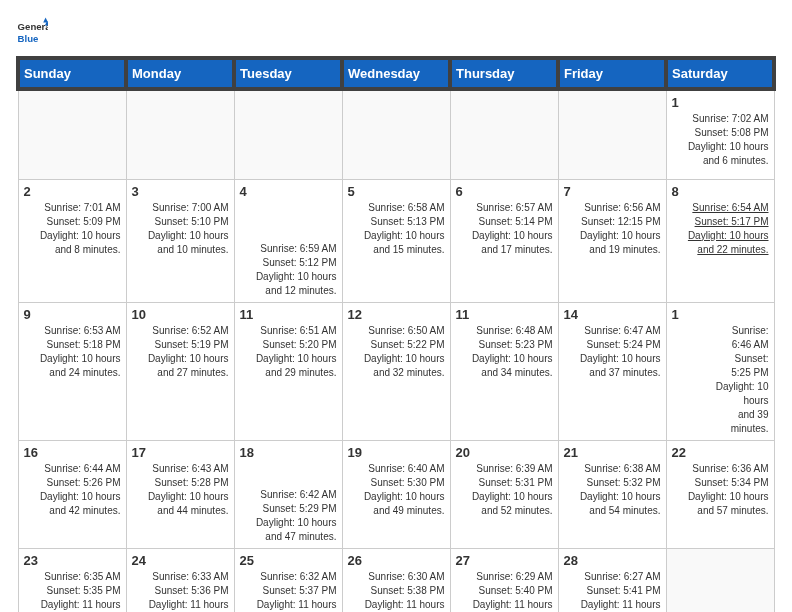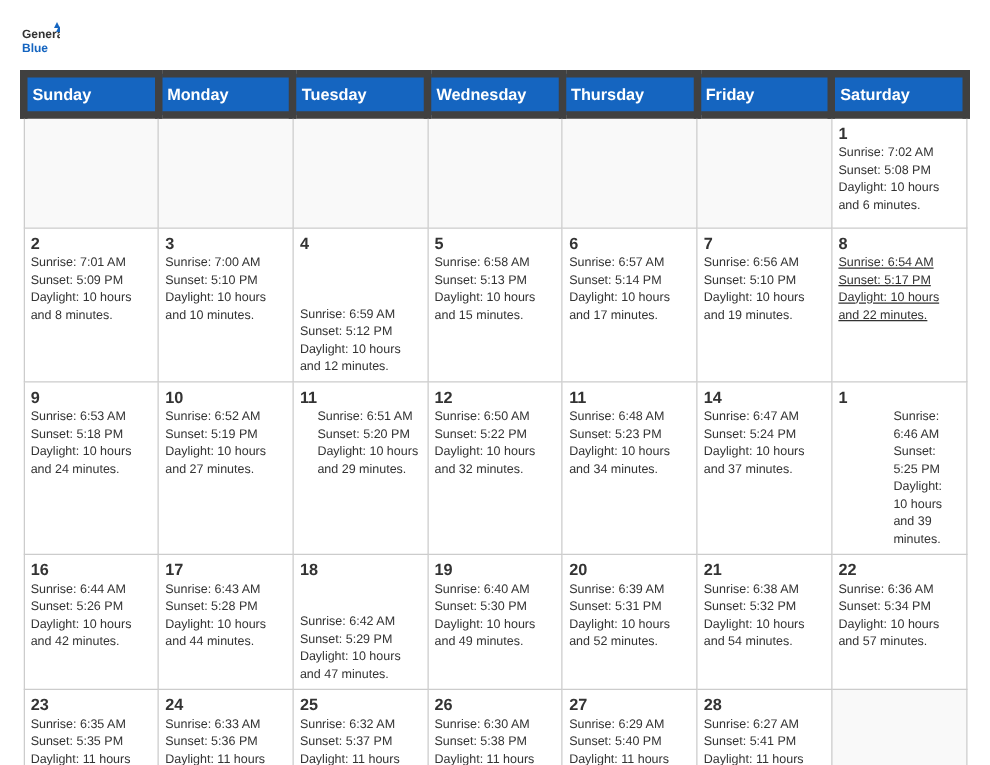--- a/index.html
+++ b/index.html
@@ -42,41 +42,42 @@
       width: 100%;
       border-collapse: collapse;
       border: 1px solid #ccc;
     }
     .calendar th {
       background: #1565c0;
       color: #fff;
       padding: 6px 4px;
       font-size: 13px;
       text-align: left;
-      border: 6px solid #404040;
+      border: 4px solid #404040;
     }
     .calendar td {
       vertical-align: top;
       padding: 4px 5px;
       border: 1px solid #ccc;
       font-size: 10.5px;
       color: #333;
       width: calc(100%/7);
       height: 90px;
     }
     .day-num {
       font-size: 13px;
       font-weight: bold;
       display: block;
       margin-bottom: 2px;
     }
     .day-info {
       font-size: 10px;
       line-height: 1.4;
       color: #333;
+      text-align: right;
     }
     .empty-cell {
       background: #f9f9f9;
     }
   </style>
 </head>
 <body>
 
 <div class="header">
   <div class="logo">
@@ -157,21 +158,21 @@
         <td>
           <span class="day-num">6</span>
           <div class="day-info" style="white-space: pre-line;">Sunrise: 6:57 AM
 Sunset: 5:14 PM
 Daylight: 10 hours
 and 17 minutes.</div>
         </td>
         <td>
           <span class="day-num">7</span>
           <div class="day-info" style="white-space: pre-line;">Sunrise: 6:56 AM
-Sunset: 5:10 PM
+Sunset: 12:15 PM
 Daylight: 10 hours
 and 19 minutes.</div>
         </td>
         <td>
           <span class="day-num">8</span>
           <div class="day-info" style="white-space: pre-line; text-decoration: underline;">Sunrise: 6:54 AM
 Sunset: 5:17 PM
 Daylight: 10 hours
 and 22 minutes.</div>
         </td>

